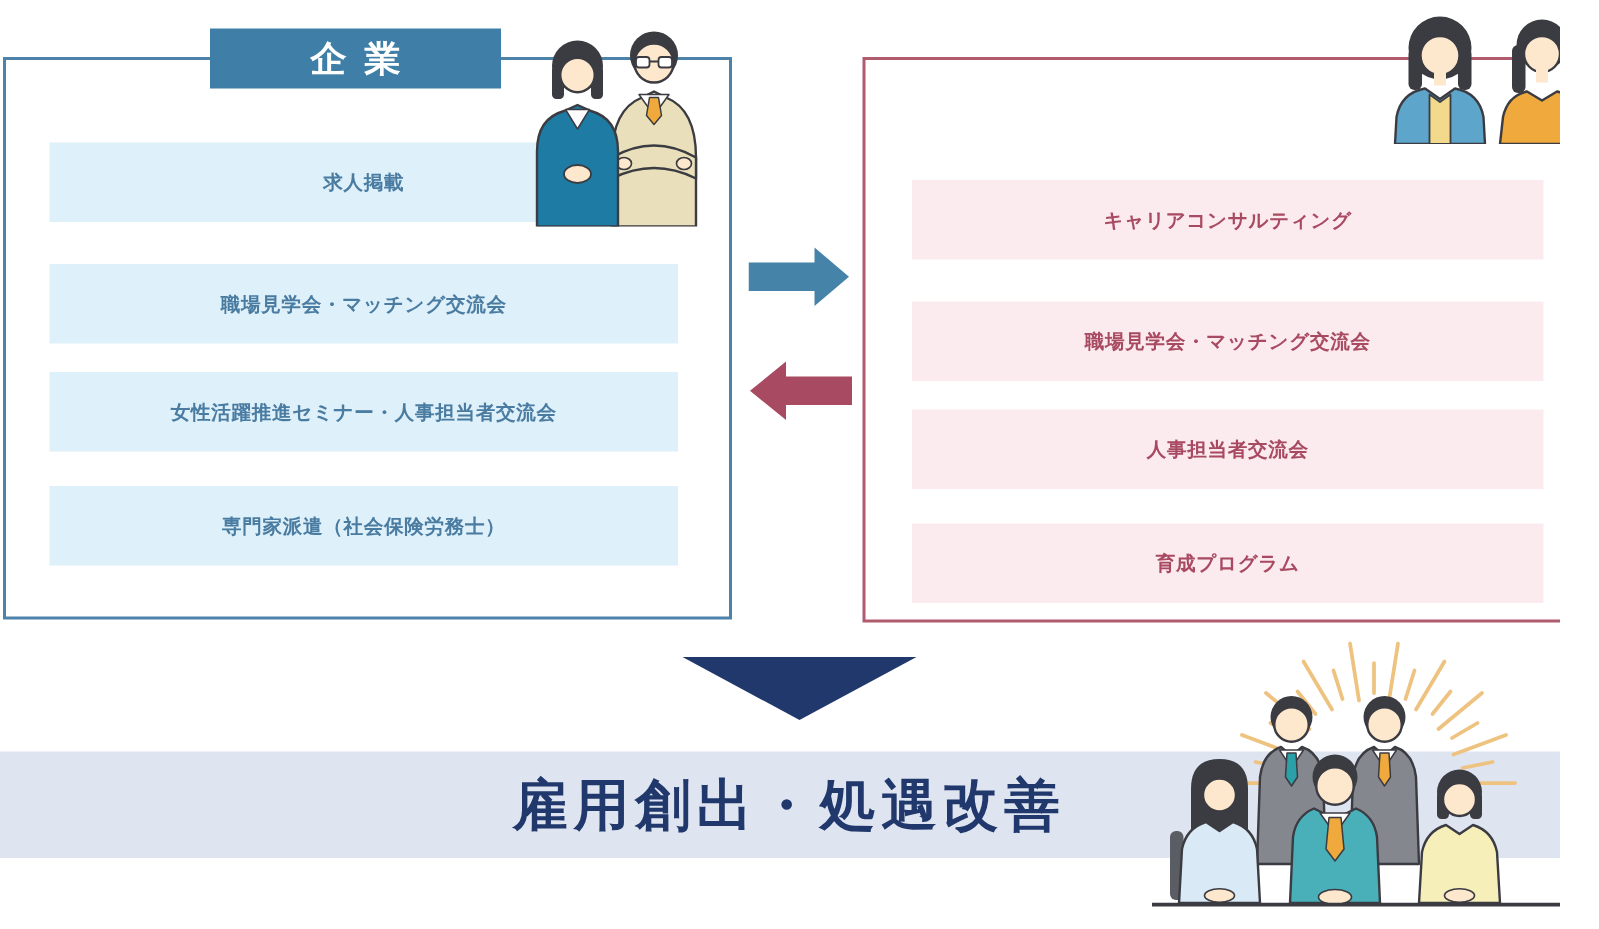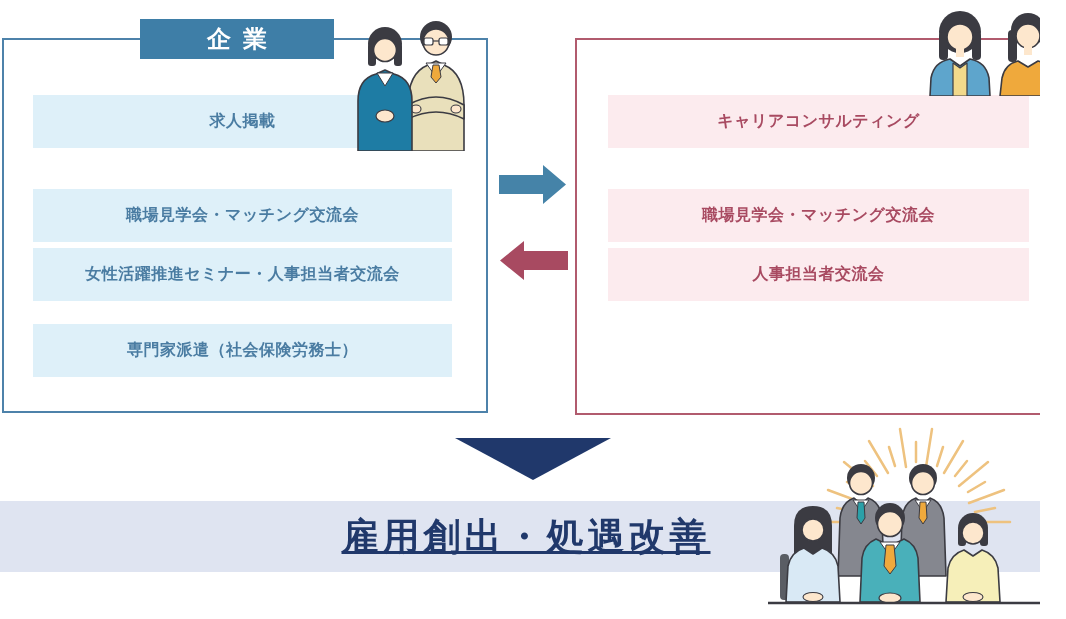--- a/index.html
+++ b/index.html
@@ -11,34 +11,34 @@
   .panel-left{left:2px;top:38px;width:482px;height:371px;border:2px solid #4d82aa;}
   .panel-right{left:575px;top:38px;width:485px;height:373px;border:2px solid #b15b6e;}
   .tab{
     position:absolute;z-index:3;display:flex;align-items:center;justify-content:center;
     color:#ffffff;font-weight:bold;font-size:24px;
   }
   .tab-left{left:140px;top:19px;width:194px;height:40px;background:#3e7ea7;letter-spacing:12px;text-indent:12px;}
   .tab-right{left:717px;top:19px;width:188px;height:40px;background:#a94a62;letter-spacing:4px;text-indent:4px;}
   .item{
     position:absolute;z-index:2;display:flex;align-items:center;justify-content:center;
-    font-weight:bold;font-size:16px;letter-spacing:0.5px;text-align:center;
+    font-weight:bold;font-size:13px;letter-spacing:0.5px;text-align:center;
   }
   .item-l{left:33px;width:419px;height:53px;background:#def0f9;color:#4a7ca2;}
-  .item-r{left:608px;width:421px;height:53px;background:#fcebee;color:#a84a61;}
-  .row1{top:95px}.row2{top:189px}.row3{top:248px}.row4{top:324px}
+  .item-r{left:608px;width:421px;height:53px;background:#fcebee;color:#a84a61;margin-top:25px;}
+  .row1{top:95px}.row2{top:176px}.row3{top:248px}.row4{top:324px}
   .arrow{position:absolute;z-index:2;}
   .arrow-right{left:499px;top:164px;}
   .arrow-left{left:498px;top:240px;}
   .arrow-down{left:455px;top:438px;}
   .banner{
     position:absolute;left:0;top:501px;width:1066px;height:71px;background:#dfe4f1;z-index:1;
     display:flex;align-items:center;justify-content:center;padding-right:14px;box-sizing:border-box;
   }
-  .banner-text{font-size:37px;font-weight:bold;color:#20386b;letter-spacing:4px;text-decoration:underline;}
+  .banner-text{font-size:37px;font-weight:bold;color:#20386b;letter-spacing:4px;}
   .illus{position:absolute;z-index:4;}
   .illus-biz{left:352px;top:13px;}
   .illus-women{left:922px;top:4px;}
   .illus-team{left:766px;top:426px;z-index:5;}
 </style>
 </head>
 <body>
 
 <div class="stage">
 
@@ -48,20 +48,21 @@
   <div class="tab tab-left">企業</div>
 
   <div class="item item-l row1">求人掲載</div>
   <div class="item item-l row2">職場見学会・マッチング交流会</div>
   <div class="item item-l row4">専門家派遣（社会保険労務士）</div>
   <div class="item item-l row3">女性活躍推進セミナー・人事担当者交流会</div>
 
   <div class="item item-r row1">キャリアコンサルティング</div>
   <div class="item item-r row2">職場見学会・マッチング交流会</div>
   <div class="item item-r row3">人事担当者交流会</div>
+  <div class="item item-r row4">育成プログラム</div>
 
   <svg class="arrow arrow-right" width="68" height="41" viewBox="0 0 68 41">
     <polygon points="0,11 44,11 44,1 67,20.5 44,40 44,30 0,30" fill="#4583a8"></polygon>
   </svg>
   <svg class="arrow arrow-left" width="70" height="41" viewBox="0 0 70 41">
     <polygon points="70,11 26,11 26,1 2,20.5 26,40 26,30 70,30" fill="#a84a61"></polygon>
   </svg>
 
   <svg class="arrow arrow-down" width="156" height="42" viewBox="0 0 156 42">
     <polygon points="0,0 156,0 78,42" fill="#20386b"></polygon>

